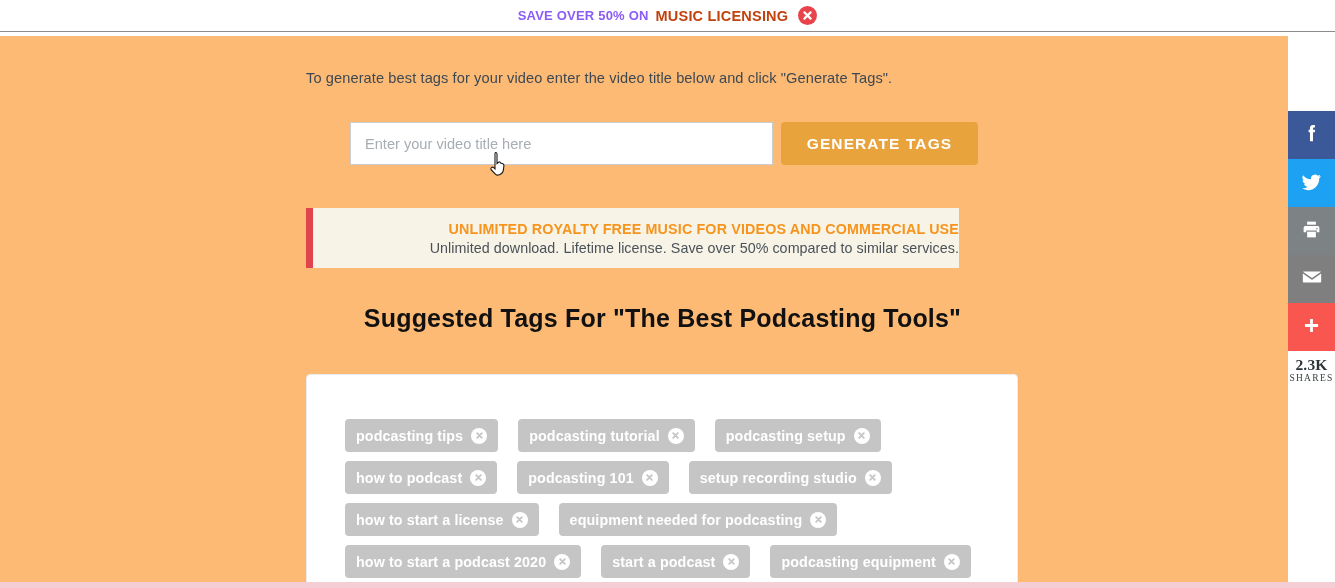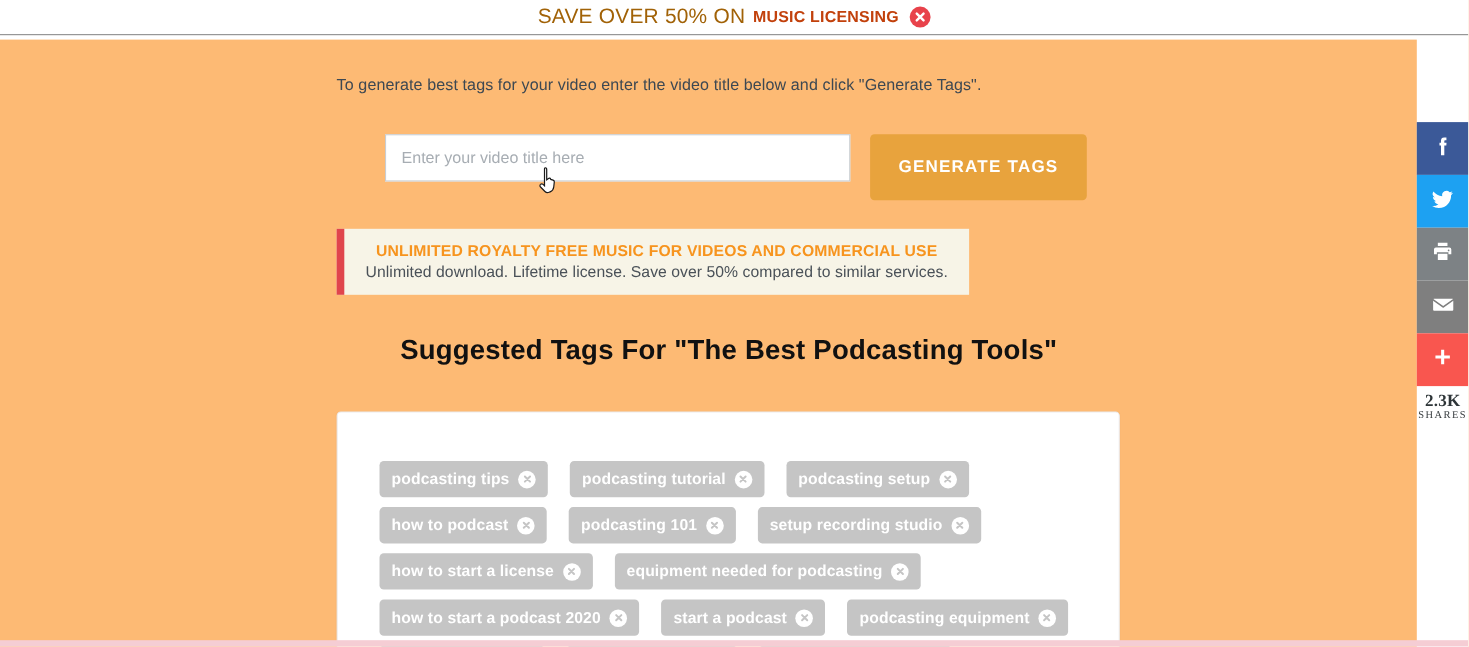--- a/index.html
+++ b/index.html
@@ -26,23 +26,23 @@
     top: 0; left: 0;
     width: 1335px;
     height: 31px;
     background: #ffffff;
     display: flex;
     align-items: center;
     justify-content: center;
     gap: 7px;
   }
   .banner-text-1 {
-    font-size: 19px;
-    font-weight: normal;
-    color: #a16207;
+    font-size: 13px;
+    font-weight: bold;
+    color: #8b5cf6;
     letter-spacing: 0.2px;
   }
   .banner-text-2 {
     font-size: 14.5px;
     font-weight: bold;
     color: #c2410c;
     letter-spacing: 0.2px;
   }
   .banner-close {
     width: 19px; height: 19px;
@@ -97,23 +97,23 @@
     background: #ffffff;
     font-size: 14.6px;
     color: #3d4852;
     padding: 0 14px;
     font-family: "Liberation Sans", sans-serif;
     outline: none;
   }
   .title-input::placeholder { color: #a7adb3; }
 
   .generate-btn {
-    margin-left: 18px;
+    margin-left: 8px;
     width: 197px;
-    height: 60px;
+    height: 43px;
     background: #e8a33d;
     border: none;
     border-radius: 4px;
     color: #ffffff;
     font-size: 15.5px;
     font-weight: bold;
     letter-spacing: 1.1px;
     font-family: "Liberation Sans", sans-serif;
     cursor: pointer;
     position: relative;
@@ -126,27 +126,27 @@
     top: 116px;
     width: 19px;
     height: 25px;
     pointer-events: none;
   }
 
   
   .callout {
     position: absolute;
     top: 172px; left: 306px;
-    width: 575px;
+    width: 653px;
     height: 60px;
     background: #f7f4e7;
     border-left: 7px solid #e0454d;
     display: flex;
     flex-direction: column;
-    align-items: center;
+    align-items: flex-end;
     justify-content: center;
   }
   .callout-title {
     font-size: 14.3px;
     font-weight: bold;
     color: #f7941e;
     letter-spacing: 0.15px;
     margin-bottom: 3px;
   }
   .callout-sub {

